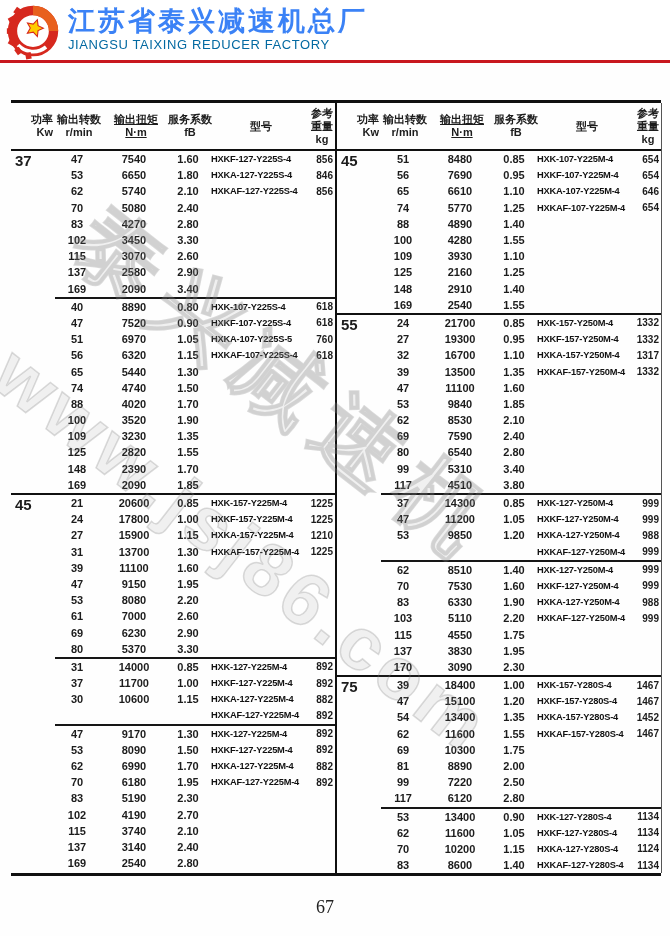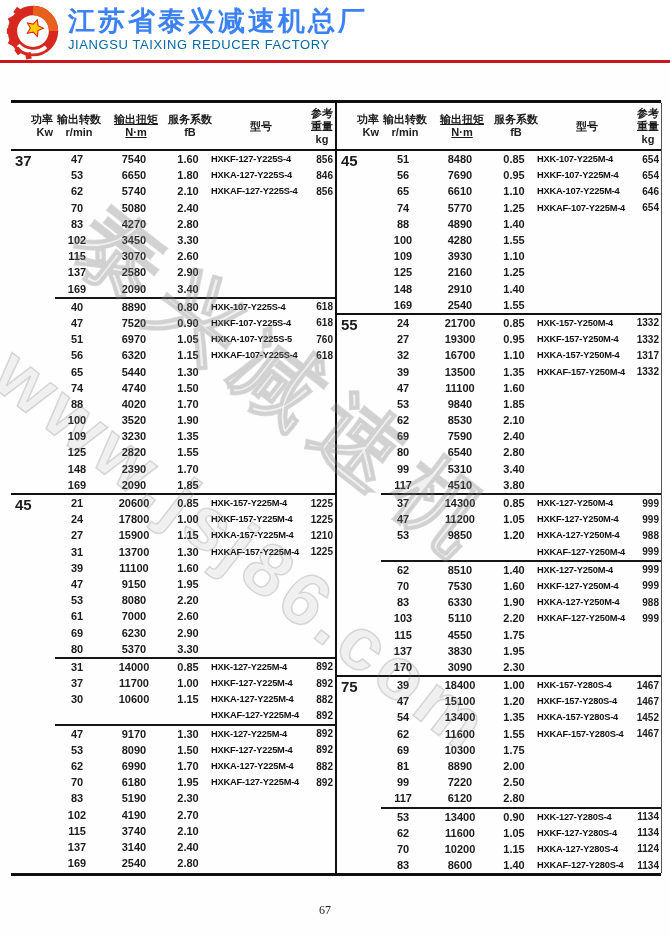--- a/index.html
+++ b/index.html
@@ -41,21 +41,21 @@
   .h-weight{width:26px;text-align:center;}
   .block{position:relative;}
   .block + .block{border-top:2px solid #101010;}
   .power{position:absolute;left:4px;top:1px;font-size:15px;font-weight:bold;}
   .sub-sep{margin-left:44px;border-top:2px solid #161616;height:0;}
   .row{display:flex;align-items:center;height:16.2px;}
   .cell{font-weight:bold;font-size:11px;white-space:nowrap;overflow:visible;}
   .c-model{font-size:9.3px;letter-spacing:-0.2px;color:#111;}
   .c-weight{font-size:10px;}
   .pageno{position:absolute;left:0;right:20px;bottom:18px;text-align:center;
-          font-family:"Liberation Serif",serif;font-size:12px;color:#222;}
+          font-family:"Liberation Serif",serif;font-size:18px;color:#222;}
 </style>
 </head>
 <body>
 
 <div class="page">
 
   <div class="masthead">
     <div class="logo">
       <svg viewBox="0 0 60 60" width="58" height="56">
         <g>

